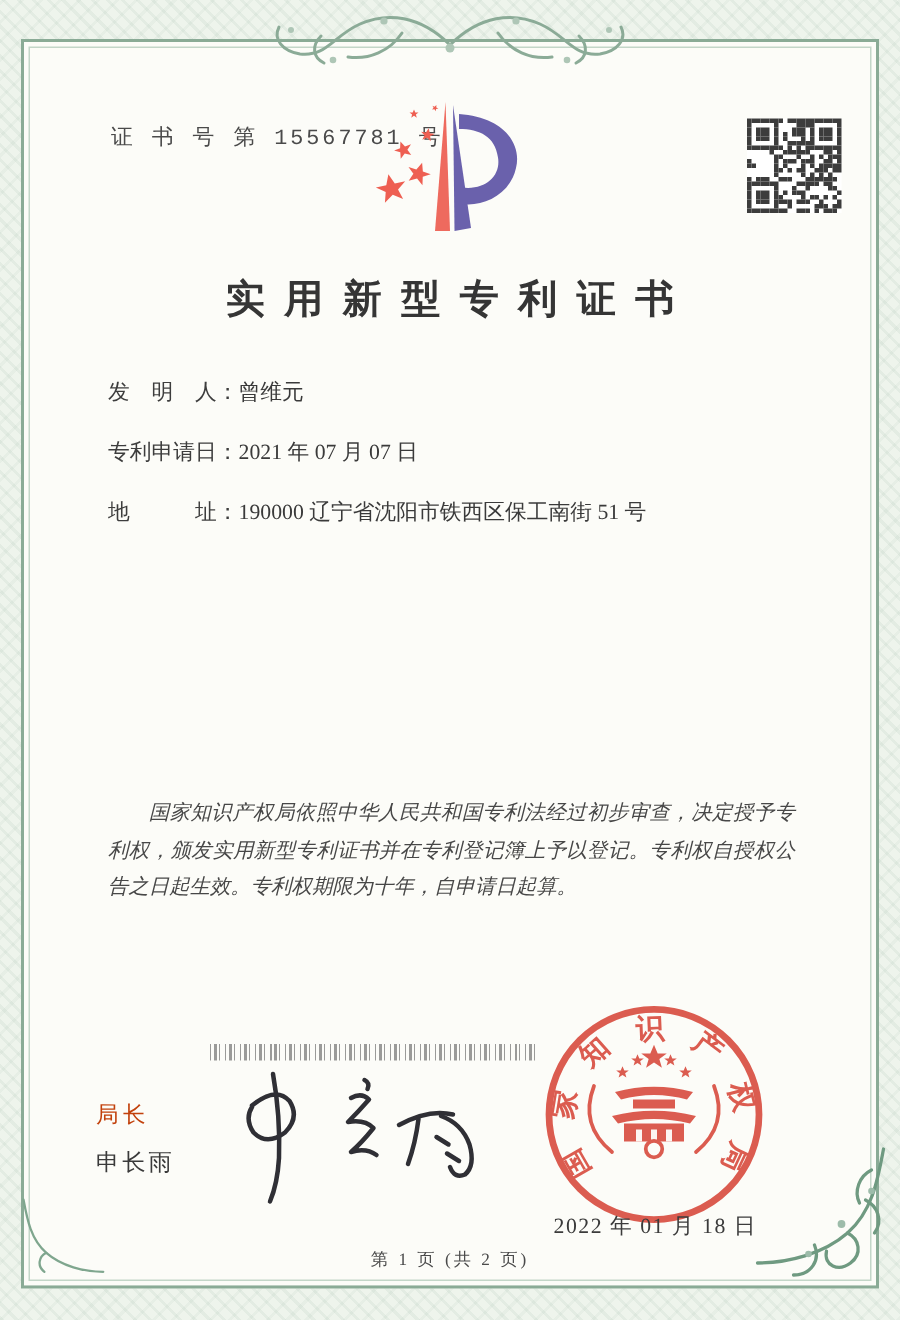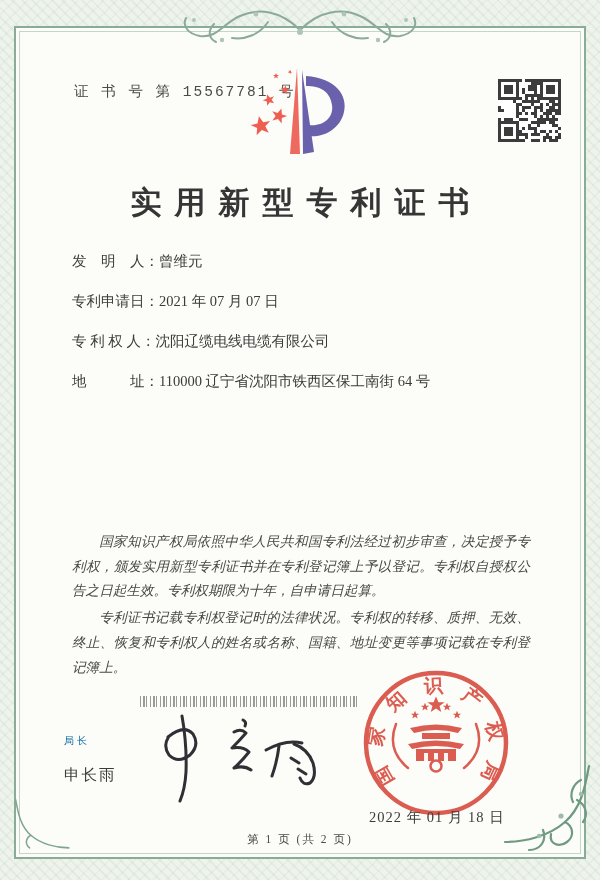--- a/index.html
+++ b/index.html
@@ -16,34 +16,34 @@
   
   .frame{
     left:14px;top:26px;width:568px;height:829px;
     border:2px solid #8aab96;background:#fcfcf8;
     box-shadow:inset 0 0 0 3px #fcfcf8, inset 0 0 0 4px #c3d6c8;
   }
   .cert-no{left:74px;top:82px;font-size:14.5px;letter-spacing:2px;color:#4a4a4a;font-family:Liberation Mono, monospace;}
   .qr{left:498px;top:79px;width:63px;height:63px;background:#fff;}
   .title{
     left:0;top:182px;width:600px;text-align:center;
-    font-size:31px;font-weight:600;color:#353535;
+    font-size:26px;font-weight:600;color:#353535;
     letter-spacing:13px;text-indent:13px;
   }
   .fields{left:72px;top:252px;width:470px;font-size:14.5px;color:#3d3d3d;}
   .field-row{height:40px;white-space:nowrap;}
   .field-label{display:inline-block;color:#3d3d3d;}
   .field-value{color:#3a3a3a;}
   .grant-col{margin-left:46px;}
   .paras{left:70px;top:528px;width:462px;font-size:13.6px;line-height:1.82;
          font-style:italic;color:#474747;text-align:justify;}
   .paras p{margin:2px;text-indent:2em;}
   .barcode{left:140px;top:696px;width:218px;height:11px;opacity:.55;
     background:repeating-linear-gradient(90deg,#4a4a4a 0 1px,transparent 1px 3px,#4a4a4a 3px 5px,transparent 5px 6px,#4a4a4a 6px 7px,transparent 7px 10px);}
-  .director{left:64px;top:734px;font-size:10px;color:#0369a1;letter-spacing:3px;}
+  .director{left:64px;top:734px;font-size:15px;color:#c2410c;letter-spacing:3px;}
   .director-name{left:64px;top:765px;font-size:15.5px;color:#3a3a3a;letter-spacing:2px;}
   .sig{left:148px;top:704px;}
   .seal{left:356px;top:658px;opacity:.92;}
   .issue-date{left:369px;top:808px;font-size:14.5px;color:#3b3b3b;letter-spacing:1px;z-index:5;}
   .footer{left:0;top:832px;width:600px;text-align:center;font-size:11.5px;color:#4a4a4a;letter-spacing:2px;}
   .ornament-top{left:160px;top:0px;}
   .flourish-br{left:503px;top:760px;}
   .flourish-bl{left:6px;top:796px;transform:scaleX(-1);}
   .logo{left:248px;top:60px;}
 </style>
@@ -360,30 +360,26 @@
   <div class="abs title">实用新型专利证书</div>
 
   <div class="abs fields">
     <div class="field-row">
       <span class="field-label">发　明　人：</span><span class="field-value">曾维元</span>
     </div>
     <div class="field-row">
       <span class="field-label">专利申请日：</span><span class="field-value">2021 年 07 月 07 日</span>
     </div>
     <div class="field-row">
-      <span class="field-label">专 利 权 人：</span><span class="field-value">沈阳辽缆电线电缆有限公司</span>
-    </div>
-    <div class="field-row">
-      <span class="field-label">地　　　址：</span><span class="field-value">110000 辽宁省沈阳市铁西区保工南街 64 号</span>
+      <span class="field-label">地　　　址：</span><span class="field-value">190000 辽宁省沈阳市铁西区保工南街 51 号</span>
     </div>
   </div>
 
   <div class="abs paras">
     <p>国家知识产权局依照中华人民共和国专利法经过初步审查，决定授予专利权，颁发实用新型专利证书并在专利登记簿上予以登记。专利权自授权公告之日起生效。专利权期限为十年，自申请日起算。</p>
-    <p>专利证书记载专利权登记时的法律状况。专利权的转移、质押、无效、终止、恢复和专利权人的姓名或名称、国籍、地址变更等事项记载在专利登记簿上。</p>
   </div>
 
   <div class="abs barcode"></div>
 
   <div class="abs director">局长</div>
   <div class="abs director-name">申长雨</div>
 
   <svg class="abs sig" width="195" height="102" viewBox="0 0 195 102">
     <g stroke="#2f2f35" stroke-width="3" fill="none" stroke-linecap="round" stroke-linejoin="round">
       <path d="M20,33 Q36,20 45,30 Q52,41 42,51 Q30,60 21,51 Q15,42 20,34"></path>

